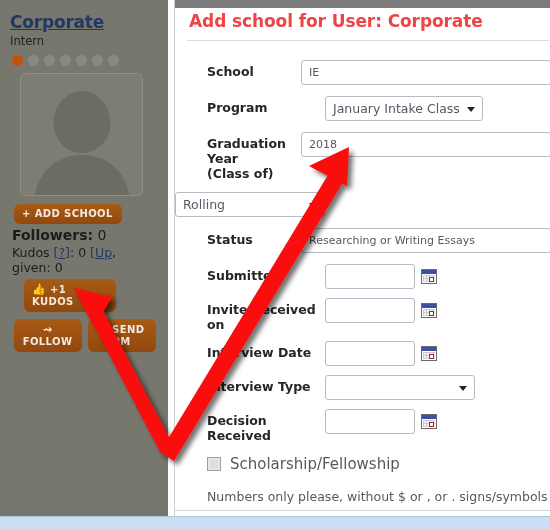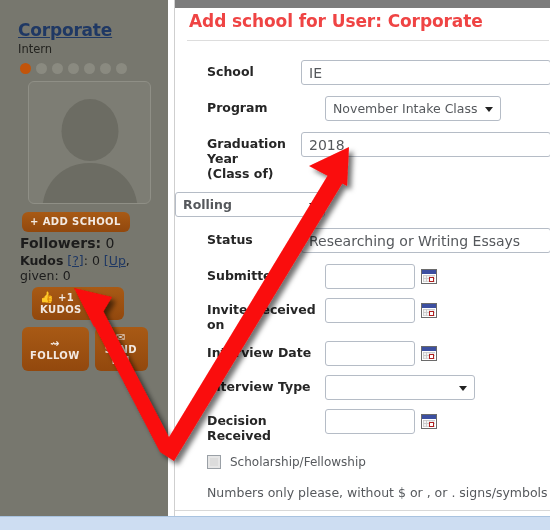--- a/index.html
+++ b/index.html
@@ -7,21 +7,21 @@
     width:550px;height:530px;overflow:hidden;
     font-family:"DejaVu Sans","Liberation Sans",sans-serif;
     background:#ffffff;position:relative;
   }
   #root{position:absolute;inset:0;}
 
   
   .sidebar{
     position:absolute;left:0;top:0;width:168px;height:516px;
     background:#77776e;color:#1c1c1c;
-    padding:12px;box-sizing:border-box;
+    padding:4px;box-sizing:border-box;
   }
   .sb-inner{padding:8px 8px 0 6px;}
   .username{
     display:block;font-size:17px;font-weight:bold;color:#1f3864;
     text-decoration:underline;letter-spacing:-0.2px;line-height:20px;
     cursor:pointer;
   }
   .userrank{font-size:11.5px;color:#23231f;line-height:16px;margin-top:1px;}
 
   .dots{margin:6px 0 7px 2px;display:flex;gap:5px;}
@@ -52,21 +52,21 @@
     background:linear-gradient(#a85a15,#92480d);
     font-size:10px;font-weight:bold;letter-spacing:.4px;
     padding:4px 9px 5px 8px;border-radius:6px;
     font-family:"DejaVu Sans","Liberation Sans",sans-serif;
     cursor:pointer;box-sizing:border-box;text-transform:uppercase;
   }
   .btn .g{font-size:11px;}
   .row-btn{margin:6px 0 3px 4px;}
   .followers{font-size:14px;margin-left:2px;}
   .kudos-line{font-size:12.5px;margin:2px 0 0 2px;color:#1c1c1c;}
-  .kudos-line b{font-weight:bold;}
+  .kudos-line b{font-weight:normal;}
   .kudos-line a{color:#1f3864;text-decoration:underline;cursor:pointer;}
   .kudos-btn{margin:4px 0 0 14px;width:92px;text-align:left;}
   .btnrow{display:flex;gap:6px;margin:7px 0 0 4px;}
   .btnrow .btn{width:80px;text-align:center;}
 
   
   .panel{
     position:absolute;left:174px;top:0;width:376px;height:516px;
     background:#ffffff;border-left:1px solid #cfcfcf;box-sizing:border-box;
   }
@@ -85,39 +85,39 @@
   .frow{display:flex;align-items:flex-start;margin-bottom:0;}
   .flabel{
     width:150px;box-sizing:border-box;padding-left:32px;
     font-size:12.5px;font-weight:bold;color:#262626;line-height:15px;
     padding-top:4px;
   }
   .fctl{flex:1;display:flex;align-items:center;gap:6px;}
 
   .inp{
     box-sizing:border-box;height:25px;border:1px solid #b5bcc6;border-radius:3px;
-    background:#fff;color:#55585c;font-size:14px;
+    background:#fff;color:#55585c;font-size:11px;
     padding:0 7px;line-height:23px;font-family:"DejaVu Sans","Liberation Sans",sans-serif;
     outline:none;
   }
   .inp.wide{width:250px;}
   .inp.date{width:90px;}
   .sel{
     box-sizing:border-box;height:25px;border:1px solid #b5bcc6;border-radius:3px;
     background:#fff;color:#55585c;font-size:12.5px;
     padding:0 20px 0 7px;line-height:23px;position:relative;
     display:inline-flex;align-items:center;cursor:pointer;white-space:nowrap;
   }
   .sel .caret{
     position:absolute;right:7px;top:50%;margin-top:-2px;
     width:0;height:0;border-left:4px solid transparent;border-right:4px solid transparent;
     border-top:5px solid #222;
   }
   .sel.program{width:auto;padding-right:22px;}
-  .sel.round{width:150px;font-weight:bold;}
+  .sel.round{width:150px;}
   .sel.itype{width:150px;}
 
   .calicon{
     width:16px;height:15px;border:1px solid #6b6b6b;background:#fff;
     position:relative;flex:none;box-sizing:border-box;cursor:pointer;
   }
   .calicon .cal-top{position:absolute;left:0;top:0;right:0;height:4px;background:#3c4fa0;}
   .calicon .cal-grid{
     position:absolute;left:1px;top:5px;right:1px;bottom:1px;
     background:
@@ -129,21 +129,21 @@
     position:absolute;right:2px;top:7px;width:5px;height:5px;
     border:1px solid #b02020;background:#fff;box-sizing:border-box;
   }
 
   .checkrow{display:flex;align-items:center;gap:9px;padding-left:32px;margin-top:12px;}
   .cbox{
     width:14px;height:14px;border:1px solid #9aa0a6;background:#e6e6e6;
     box-sizing:border-box;cursor:pointer;flex:none;
   }
   .cbox i{display:block;width:8px;height:8px;margin:2px;background:#dcdcdc;}
-  .checklabel{font-size:12px;color:#56595d;}
+  .checklabel{font-size:15px;color:#56595d;}
 
   .note{padding-left:32px;margin-top:16px;font-size:12.5px;color:#56595d;}
 
   .save{
     margin:17px 0 0 32px;display:inline-flex;align-items:center;gap:6px;
     background:linear-gradient(#6d6d6d,#4f4f4f);color:#fff;
     border:1px solid #454545;border-radius:3px;
     font-size:12px;font-weight:bold;letter-spacing:.2px;
     padding:6px 22px 6px 16px;cursor:pointer;
     font-family:"DejaVu Sans","Liberation Sans",sans-serif;
@@ -234,21 +234,21 @@
         <div class="fctl">
           <input class="inp wide" value="IE" style="">
         </div>
       </div>
 
       
       <div class="frow" style="margin-bottom:11px;">
         <div class="flabel">Program</div>
         <div class="fctl">
           <div class="sel program">
-            <span>November Intake Class</span>
+            <span>January Intake Class</span>
             <span class="caret"></span>
           </div>
         </div>
       </div>
 
       
       <div class="frow" style="margin-bottom:11px;">
         <div class="flabel">
           <div>Graduation Year</div>
           <div>(Class of)</div>

